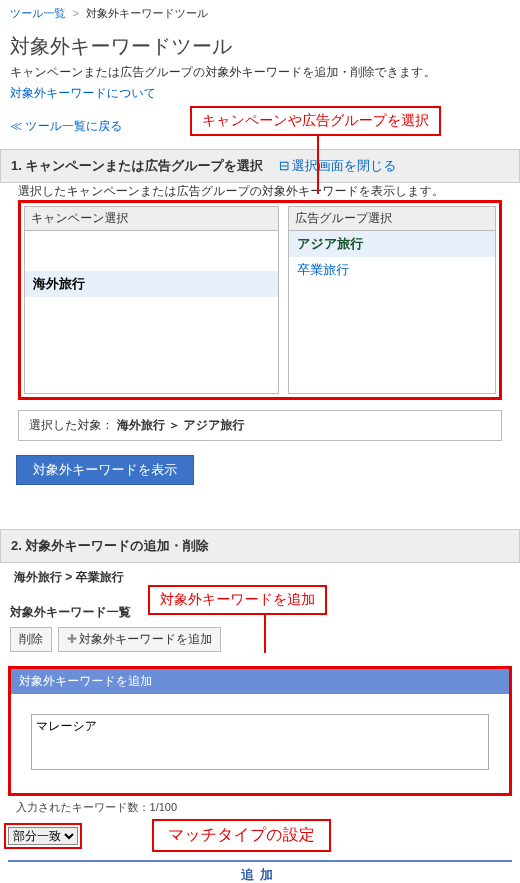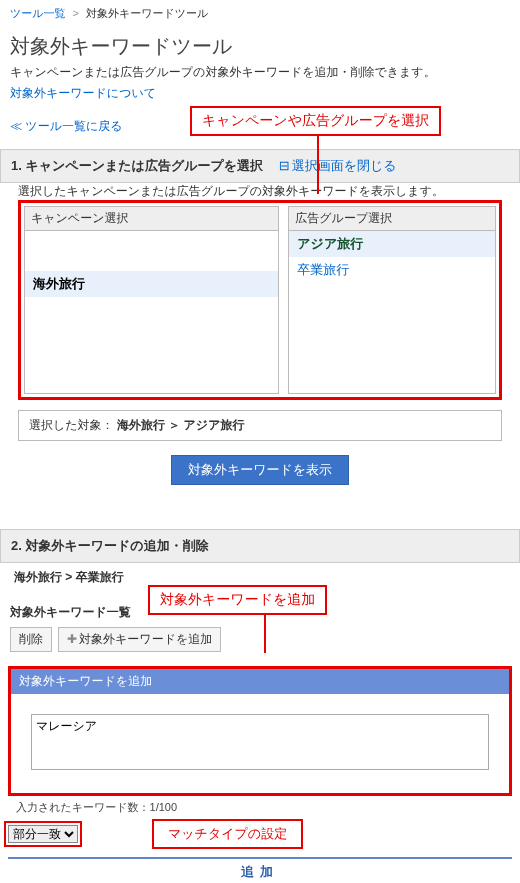--- a/index.html
+++ b/index.html
@@ -26,36 +26,36 @@
   .sel-col-hdr { background: #eee; border-bottom: 1px solid #bbb; padding: 3px 6px; font-size: 12px; }
   .sel-list { height: 162px; overflow-y: auto; background:#fff; }
   .sel-item { padding: 4px 8px; font-size: 13px; color:#0066cc; cursor:pointer; }
   .sel-item.blur { color: #7aa6d6; filter: blur(2px); opacity:0.85; }
   .sel-item.dim { color: #bfc8d0; filter: blur(2px); }
   .sel-item.selected { background: #e8f0fb; color:#000; font-weight:bold; }
   .sel-item.ad-selected { background:#e8f0fb; font-weight:bold; color:#14532d;}
   .sel-result { border:1px solid #bbb; margin: 10px 18px 0; padding:6px 10px; font-size:12px;}
   .sel-result b{font-weight:bold;}
   .primary-btn { display:inline-block; background:#3b73c9; color:#fff; border:1px solid #2f5fa8; padding:5px 16px; font-size:13px; cursor:pointer;}
-  .primary-btn-row{ text-align:center; padding:14px 16px 20px;}
+  .primary-btn-row{ text-align:left; padding:14px 16px 20px;}
   .sub-bc{padding:6px 14px;color:#333;font-size:12px;}
   .kw-tools{ padding:4px 8px; position:relative;}
   .kw-list-title{ padding:8px 2px 6px; font-size:12px; font-weight:bold;}
   .btn{ display:inline-block; border:1px solid #bbb; background:#f5f5f5; padding:3px 8px; font-size:12px; cursor:pointer;}
   .btn .plus{color:#888; margin-right:2px;}
   .btn-row{display:flex; gap:6px; padding:0 2px 6px;}
   .add-panel{ border:3px solid #e60000; margin:4px 8px; }
   .add-panel-hdr{ background:#6a8fd8; color:#fff; font-size:12px; padding:4px 8px;}
   .add-body{ padding:20px;}
   textarea{ width:100%; height:56px; border:1px solid #aaa; font-family:inherit; font-size:12px; padding:3px 4px; resize:none;}
   .count-row{ padding:0 16px 4px; font-size:11px; color:#444;}
   .match-row{ padding:0 4px 8px; display:flex; align-items:center; gap:10px; position:relative;}
   .match-select-wrap{border:2px solid #e60000; display:inline-block; padding:2px;}
   select{ font-size:12px; border:1px solid #888;}
-  .callout3{ border:2px solid #e60000; color:#e60000; background:#fff; font-size:13px; padding:4px 14px; margin-left:60px;}
+  .callout3{ border:2px solid #e60000; color:#e60000; background:#fff; font-size:16px; padding:4px 14px; margin-left:60px;}
   .action-row{ border-top:2px solid #5f84c9; border-bottom:2px solid #5f84c9; margin:0 8px; padding:4px 8px; display:flex; gap:18px; align-items:center;flex-direction:column;}
   .blue-bold{ color:#2f5fa8; font-weight:bold; font-size:13px; letter-spacing:6px; cursor:pointer;}
   .arrow-line{ position:absolute; border-left:2px solid #e60000; }
   .line1{ left:317px; top:22px; height:60px; }
   .spacer{height:24px;}
   .relpos{position:relative;}
 </style>
 </head>
 <body>
 

